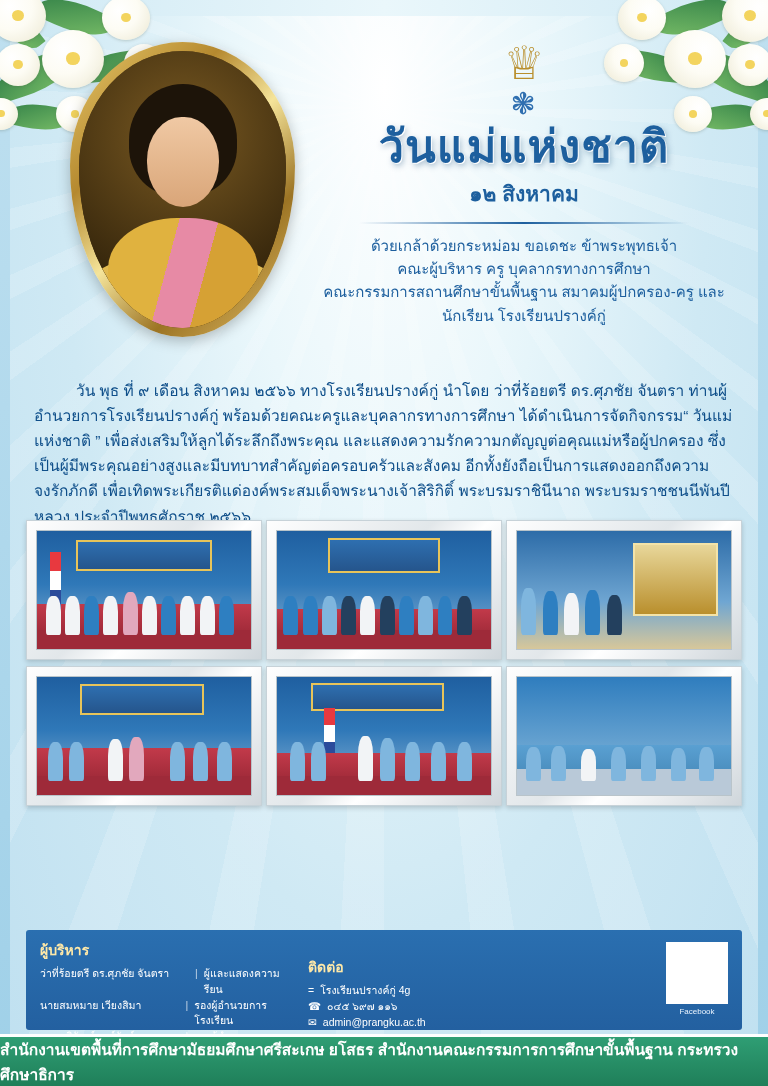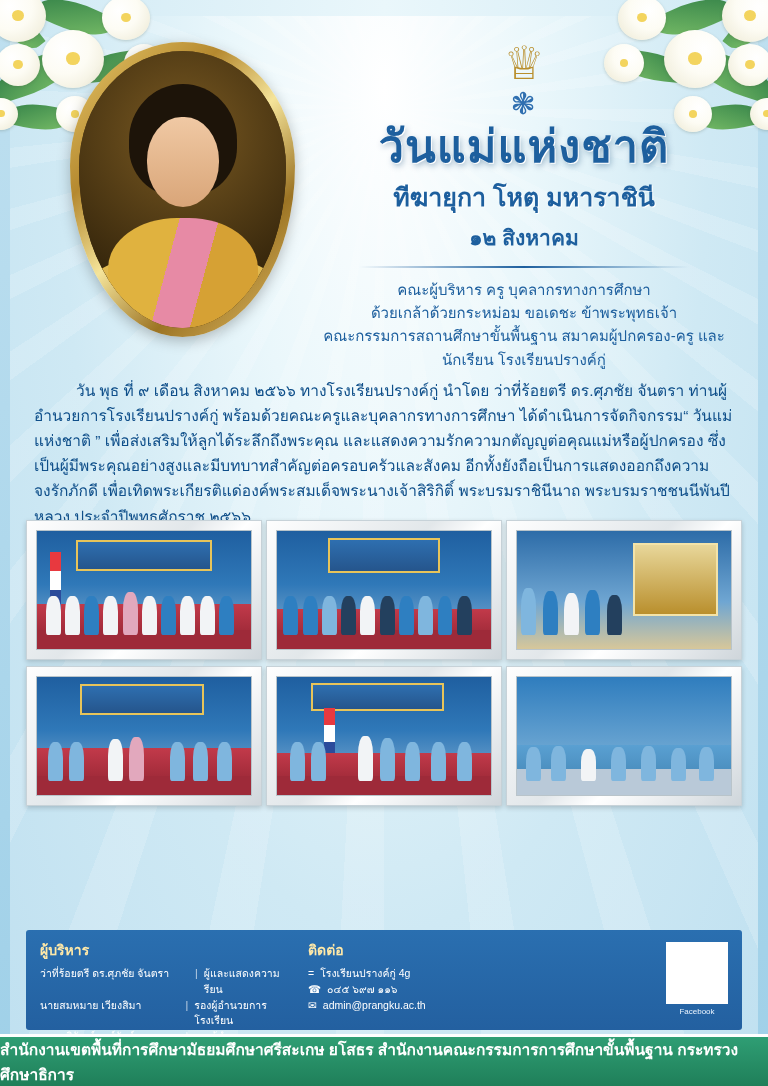--- a/index.html
+++ b/index.html
@@ -152,21 +152,21 @@
   .footer {
     position:absolute; left: 26px; right: 26px; bottom: 56px; height: 100px;
     background: linear-gradient(180deg,#2a6fb0,#2360a0);
     border-radius: 3px;
     color:#ffffff; padding: 10px 14px;
     display:flex; gap: 10px;
   }
   .fcol { font-size: 10.5px; line-height: 1.5; }
   .fcol.c1 { width: 150px; }
   .fcol.c2 { width: 258px; }
-  .fcol.c3 { width: 170px; }
+  .fcol.c3 { width: 170px; margin-top: 17px; }
   .fcol.c4 { flex: 1; display:flex; gap:0; justify-content:flex-end; align-items:center; }
   .fhead { font-size: 14px; font-weight: bold; color:#ffe9a8; margin-bottom: 5px; }
   .frow { display:flex; gap: 6px; }
   .frow .nm { width: 150px; }
   .frow .sep { opacity:.7; }
   .qr-box { text-align:center; }
   .qr {
     width: 62px; height: 62px; background:#ffffff; padding:3px;
     display:block;
   }
@@ -239,25 +239,24 @@
           <div class="p-face"></div>
         </div>
       </div>
     </div>
   </div>
 
   <div class="title-zone">
     <div class="crown">♕</div>
     <div class="tiny-sym">❃</div>
     <div class="main-title">วันแม่แห่งชาติ</div>
-    <div class="sub-title">ทีฆายุกา โหตุ มหาราชินี</div>
     <div class="date-title">๑๒ สิงหาคม</div>
     <div class="divider"></div>
+    <div class="ded">ด้วยเกล้าด้วยกระหม่อม ขอเดชะ ข้าพระพุทธเจ้า</div>
     <div class="ded">คณะผู้บริหาร ครู บุคลากรทางการศึกษา</div>
-    <div class="ded">ด้วยเกล้าด้วยกระหม่อม ขอเดชะ ข้าพระพุทธเจ้า</div>
     <div class="ded">คณะกรรมการสถานศึกษาขั้นพื้นฐาน สมาคมผู้ปกครอง-ครู และนักเรียน โรงเรียนปรางค์กู่</div>
   </div>
 
   <div class="body-text">
     <p>วัน พุธ ที่ ๙ เดือน สิงหาคม ๒๕๖๖ ทางโรงเรียนปรางค์กู่ นำโดย ว่าที่ร้อยตรี ดร.ศุภชัย จันตรา ท่านผู้อำนวยการโรงเรียนปรางค์กู่ พร้อมด้วยคณะครูและบุคลากรทางการศึกษา ได้ดำเนินการจัดกิจกรรม“ วันแม่แห่งชาติ ” เพื่อส่งเสริมให้ลูกได้ระลึกถึงพระคุณ และแสดงความรักความกตัญญูต่อคุณแม่หรือผู้ปกครอง ซึ่งเป็นผู้มีพระคุณอย่างสูงและมีบทบาทสำคัญต่อครอบครัวและสังคม อีกทั้งยังถือเป็นการแสดงออกถึงความจงรักภักดี เพื่อเทิดพระเกียรติแด่องค์พระสมเด็จพระนางเจ้าสิริกิติ์ พระบรมราชินีนาถ พระบรมราชชนนีพันปีหลวง ประจำปีพุทธศักราช ๒๕๖๖</p>
   </div>
 
   <div class="grid">
 
     <div class="pframe">

